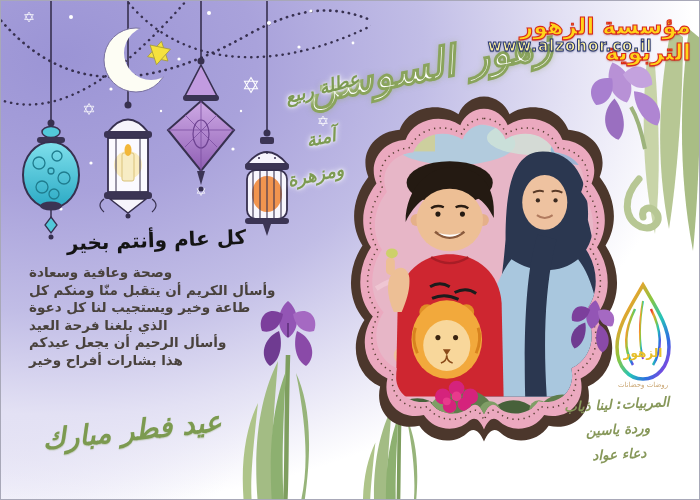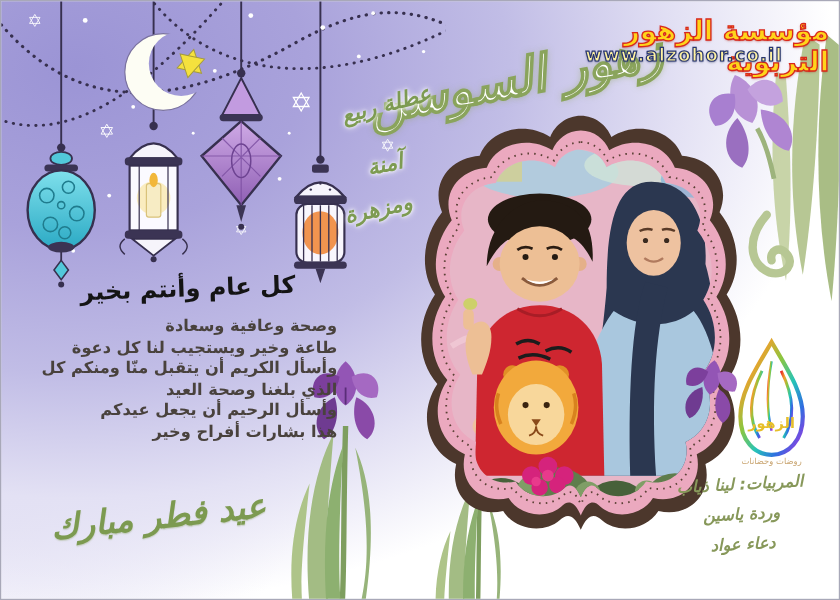--- a/index.html
+++ b/index.html
@@ -40,21 +40,21 @@
   }
   .sub1{left:283px;top:76px;transform:rotate(-15deg);}
   .sub2{left:305px;top:126px;transform:rotate(-12deg);}
   .sub3{left:286px;top:163px;transform:rotate(-12deg);}
   .greeting-heading{
     left:58px;top:227px;width:195px;text-align:center;z-index:5;
     font-size:20px;font-weight:bold;color:#141414;transform:rotate(-2deg);
     letter-spacing:.5px;
   }
   .blessing{
-    left:16px;top:263px;width:264px;text-align:right;z-index:5;
+    left:28px;top:263px;width:264px;text-align:left;z-index:5;
     font-size:13.5px;line-height:17.6px;font-weight:bold;color:#49423d;
   }
   .signature{
     left:26px;top:413px;width:210px;text-align:center;z-index:5;
     font-size:28px;font-weight:bold;font-style:italic;color:#7c9a50;
     transform:rotate(-6deg);text-shadow:0 1px 1px rgba(120,150,70,.3);
   }
   .educators{
     left:540px;top:391px;width:154px;text-align:center;z-index:5;
     font-size:13.5px;line-height:25px;font-weight:bold;font-style:italic;color:#87985a;
@@ -378,23 +378,23 @@
   <div class="abs arabic card-title">زهور السوسن</div>
 
   <div class="abs arabic sub sub1">عطلة ربيع</div>
   <div class="abs arabic sub sub2">آمنة</div>
   <div class="abs arabic sub sub3">ومزهرة</div>
 
   <div class="abs arabic greeting-heading">كل عام وأنتم بخير</div>
 
   <div class="abs arabic blessing">
     <div>وصحة وعافية وسعادة</div>
+    <div>وأسأل الكريم أن يتقبل منّا ومنكم كل</div>
     <div>طاعة وخير ويستجيب لنا كل دعوة</div>
-    <div>وأسأل الكريم أن يتقبل منّا ومنكم كل</div>
-    <div>الذي بلغنا وصحة العيد</div>
+    <div>الذي بلغنا فرحة العيد</div>
     <div>وأسأل الرحيم أن يجعل عيدكم</div>
     <div>هذا بشارات أفراح وخير</div>
   </div>
 
   <div class="abs arabic signature">عيد فطر مبارك</div>
 
   <div class="abs arabic educators">
     <div>المربيات: لينا ذياب</div>
     <div>وردة ياسين</div>
     <div>دعاء عواد</div>

